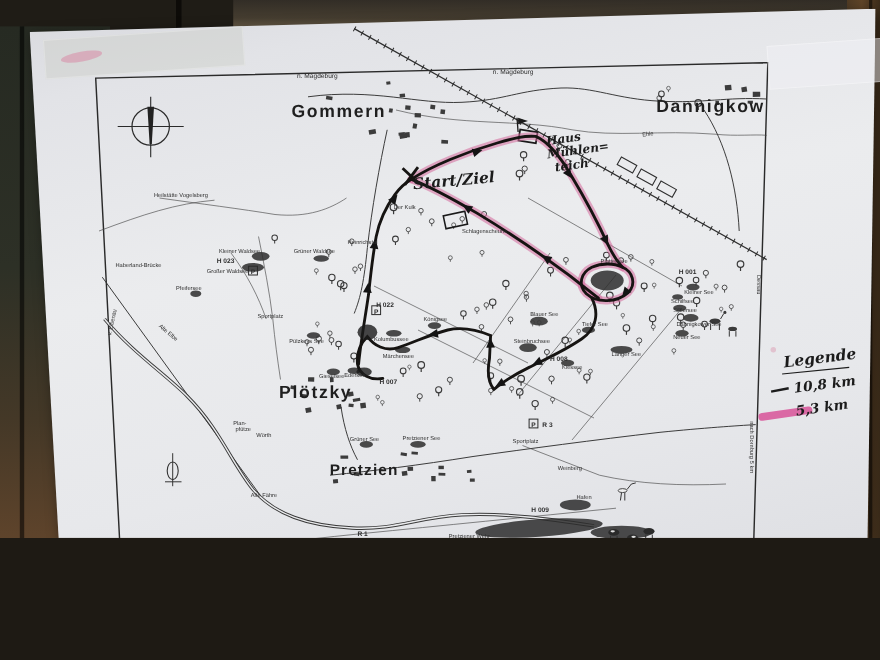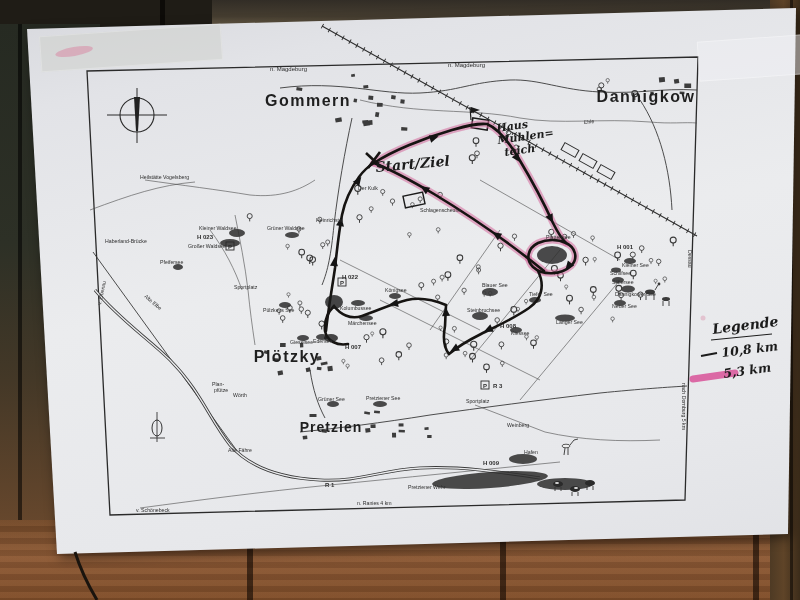--- a/index.html
+++ b/index.html
@@ -1,16 +1,16 @@
 <!DOCTYPE html>
 <html><head>
 <meta charset="utf-8">
 <style>
   html,body{margin:0;padding:0;background:#1e1a14;}
-  #photo{position:relative;width:800px;height:600px;overflow:hidden;font-family:"Liberation Sans",sans-serif;}
+  #photo{position:relative;width:800px;height:489px;overflow:hidden;font-family:"Liberation Sans",sans-serif;}
   #photo > div{position:absolute;}
   
   .wood-base{inset:0;background:linear-gradient(180deg,#4a3e2d 0%,#5d452c 40%,#7a4e2f 75%,#8a5836 100%);}
   .wood-top{left:0;top:0;width:800px;height:30px;
     background:linear-gradient(180deg,#322d26 0%,#453d30 55%,#6a5d48 85%,#575039 100%);}
   .wood-top::before{content:"";position:absolute;left:0;top:0;width:212px;height:30px;background:#1f1c16;}
   .wood-top::after{content:"";position:absolute;left:160px;top:0;width:5px;height:30px;background:#0d0b08;}
   .wood-left{left:0;top:24px;width:100px;height:576px;
     background:linear-gradient(180deg,#262a22 0%,#2d3026 38%,#443827 62%,#64462c 85%,#7a5232 100%);}
   .wood-left::after{content:"";position:absolute;left:18px;top:0;width:4px;height:100%;background:rgba(0,0,0,.55);}

